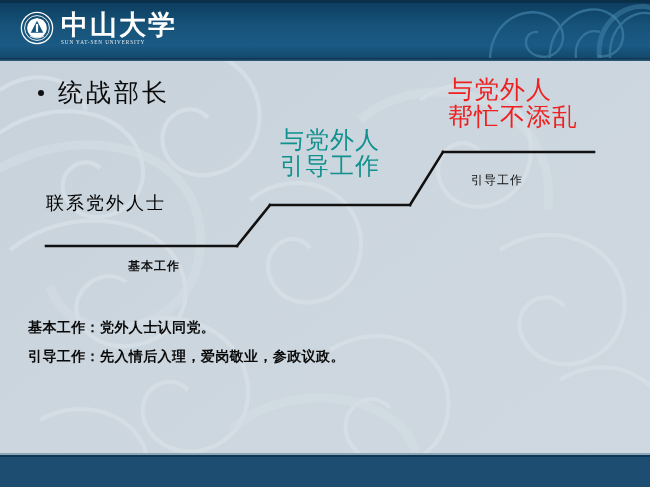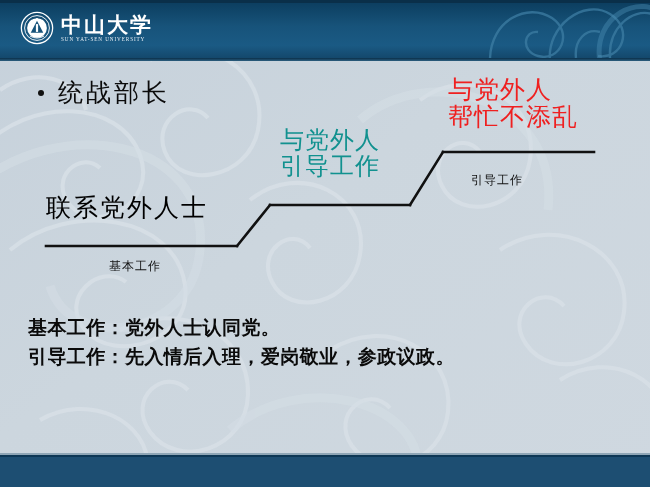--- a/index.html
+++ b/index.html
@@ -64,21 +64,21 @@
   }
   .logo-seal { width: 34px; height: 34px; display: block; }
   .logo-text-block {
     display: flex;
     flex-direction: column;
     align-items: flex-start;
     line-height: 1;
   }
   .logo-cn {
     color: #ffffff;
-    font-size: 21px;
+    font-size: 27px;
     letter-spacing: 2px;
     font-weight: bold;
     font-family: "DejaVu Serif", "Liberation Serif", serif;
     white-space: nowrap;
   }
   .logo-en {
     color: #e7eef4;
     font-size: 5.2px;
     letter-spacing: 0.9px;
     margin-top: 2px;
@@ -135,21 +135,21 @@
   }
 
   .step-title {
     position: absolute;
     white-space: nowrap;
     line-height: 1.08;
   }
   .step-title.s1 {
     left: 46px;
     top: 194px;
-    font-size: 25px;
+    font-size: 18px;
     letter-spacing: 2px;
     color: #000000;
   }
   .step-title.s2 {
     left: 280px;
     top: 128px;
     font-size: 24px;
     letter-spacing: 1px;
     color: #11918f;
     text-align: left;
@@ -163,34 +163,34 @@
     text-align: left;
   }
 
   .step-caption {
     position: absolute;
     white-space: nowrap;
     font-size: 12px;
     color: #111111;
     letter-spacing: 1px;
   }
-  .step-caption.c1 { left: 109px; top: 258px; font-weight: normal; }
+  .step-caption.c1 { left: 128px; top: 258px; font-weight: bold; }
   .step-caption.c2 { left: 285px; top: 219px; }
   .step-caption.c3 { left: 471px; top: 172px; }
 
   
   .notes {
     position: absolute;
     left: 28px;
     top: 313px;
     display: flex;
     flex-direction: column;
   }
   .note-line {
-    font-size: 19px;
+    font-size: 14px;
     color: #0a0a0a;
     letter-spacing: 0.4px;
     line-height: 29px;
     white-space: nowrap;
     font-weight: bold;
   }
 </style>
 </head>
 <body>
 

